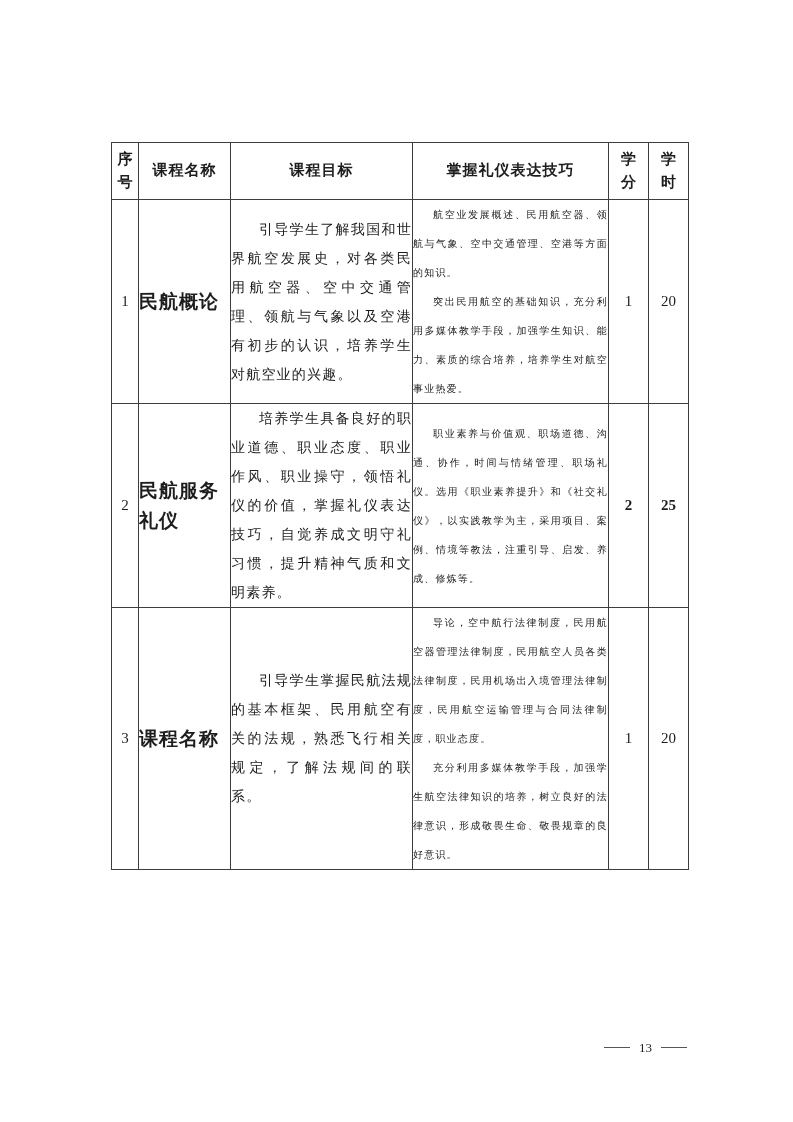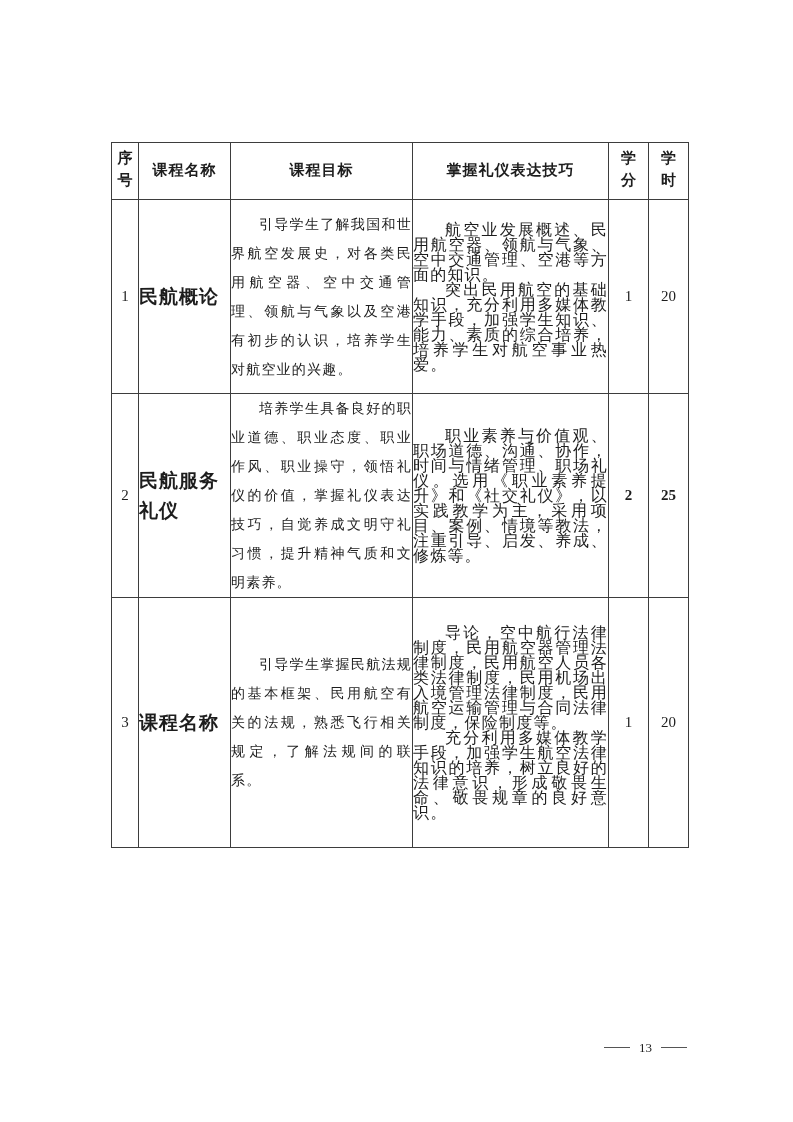--- a/index.html
+++ b/index.html
@@ -32,21 +32,20 @@
     line-height: 1.45;
     letter-spacing: 1px;
   }
   
   .stack {
     display: inline-block;
     width: 1.1em;
     line-height: 1.5;
     letter-spacing: 0;
     word-break: break-all;
-    font-family: Liberation Mono, monospace;
   }
   .cell-num {
     text-align: center;
     font-size: 15px;
   }
   .cell-name {
     font-weight: bold;
     font-size: 19px;
     padding: 0 9px;
     letter-spacing: 1px;
@@ -54,22 +53,22 @@
   }
   .cell-goal {
     font-size: 14px;
     line-height: 29px;
     padding: 2px 8px;
     text-align: justify;
     text-justify: inter-character;
     letter-spacing: 1.2px;
   }
   .cell-content {
-    font-size: 16px;
-    line-height: 15px;
+    font-size: 10px;
+    line-height: 29px;
     padding: 2px 6px;
     text-align: justify;
     text-justify: inter-character;
     letter-spacing: 1.2px;
   }
   .cell-val {
     text-align: center;
     font-size: 15px;
   }
   .para { margin: 0; text-indent: 2em; }
@@ -141,21 +140,21 @@
     <td class="cell-val bold">25</td>
   </tr>
 
   <tr style="height:250px">
     <td class="cell-num">3</td>
     <td class="cell-name">课程名称</td>
     <td class="cell-goal">
       <p class="para">引导学生掌握民航法规的基本框架、民用航空有关的法规，熟悉飞行相关规定，了解法规间的联系。</p>
     </td>
     <td class="cell-content">
-      <p class="para">导论，空中航行法律制度，民用航空器管理法律制度，民用航空人员各类法律制度，民用机场出入境管理法律制度，民用航空运输管理与合同法律制度，保险制度等。</p>
+      <p class="para">导论，空中航行法律制度，民用航空器管理法律制度，民用航空人员各类法律制度，民用机场出入境管理法律制度，民用航空运输管理与合同法律制度，职业态度。</p>
       <p class="para">充分利用多媒体教学手段，加强学生航空法律知识的培养，树立良好的法律意识，形成敬畏生命、敬畏规章的良好意识。</p>
     </td>
     <td class="cell-val">1</td>
     <td class="cell-val">20</td>
   </tr>
 </tbody>
   </table>
 
 <div class="page-footer">
   <span class="footer-dash"></span><span>13</span><span class="footer-dash"></span>

